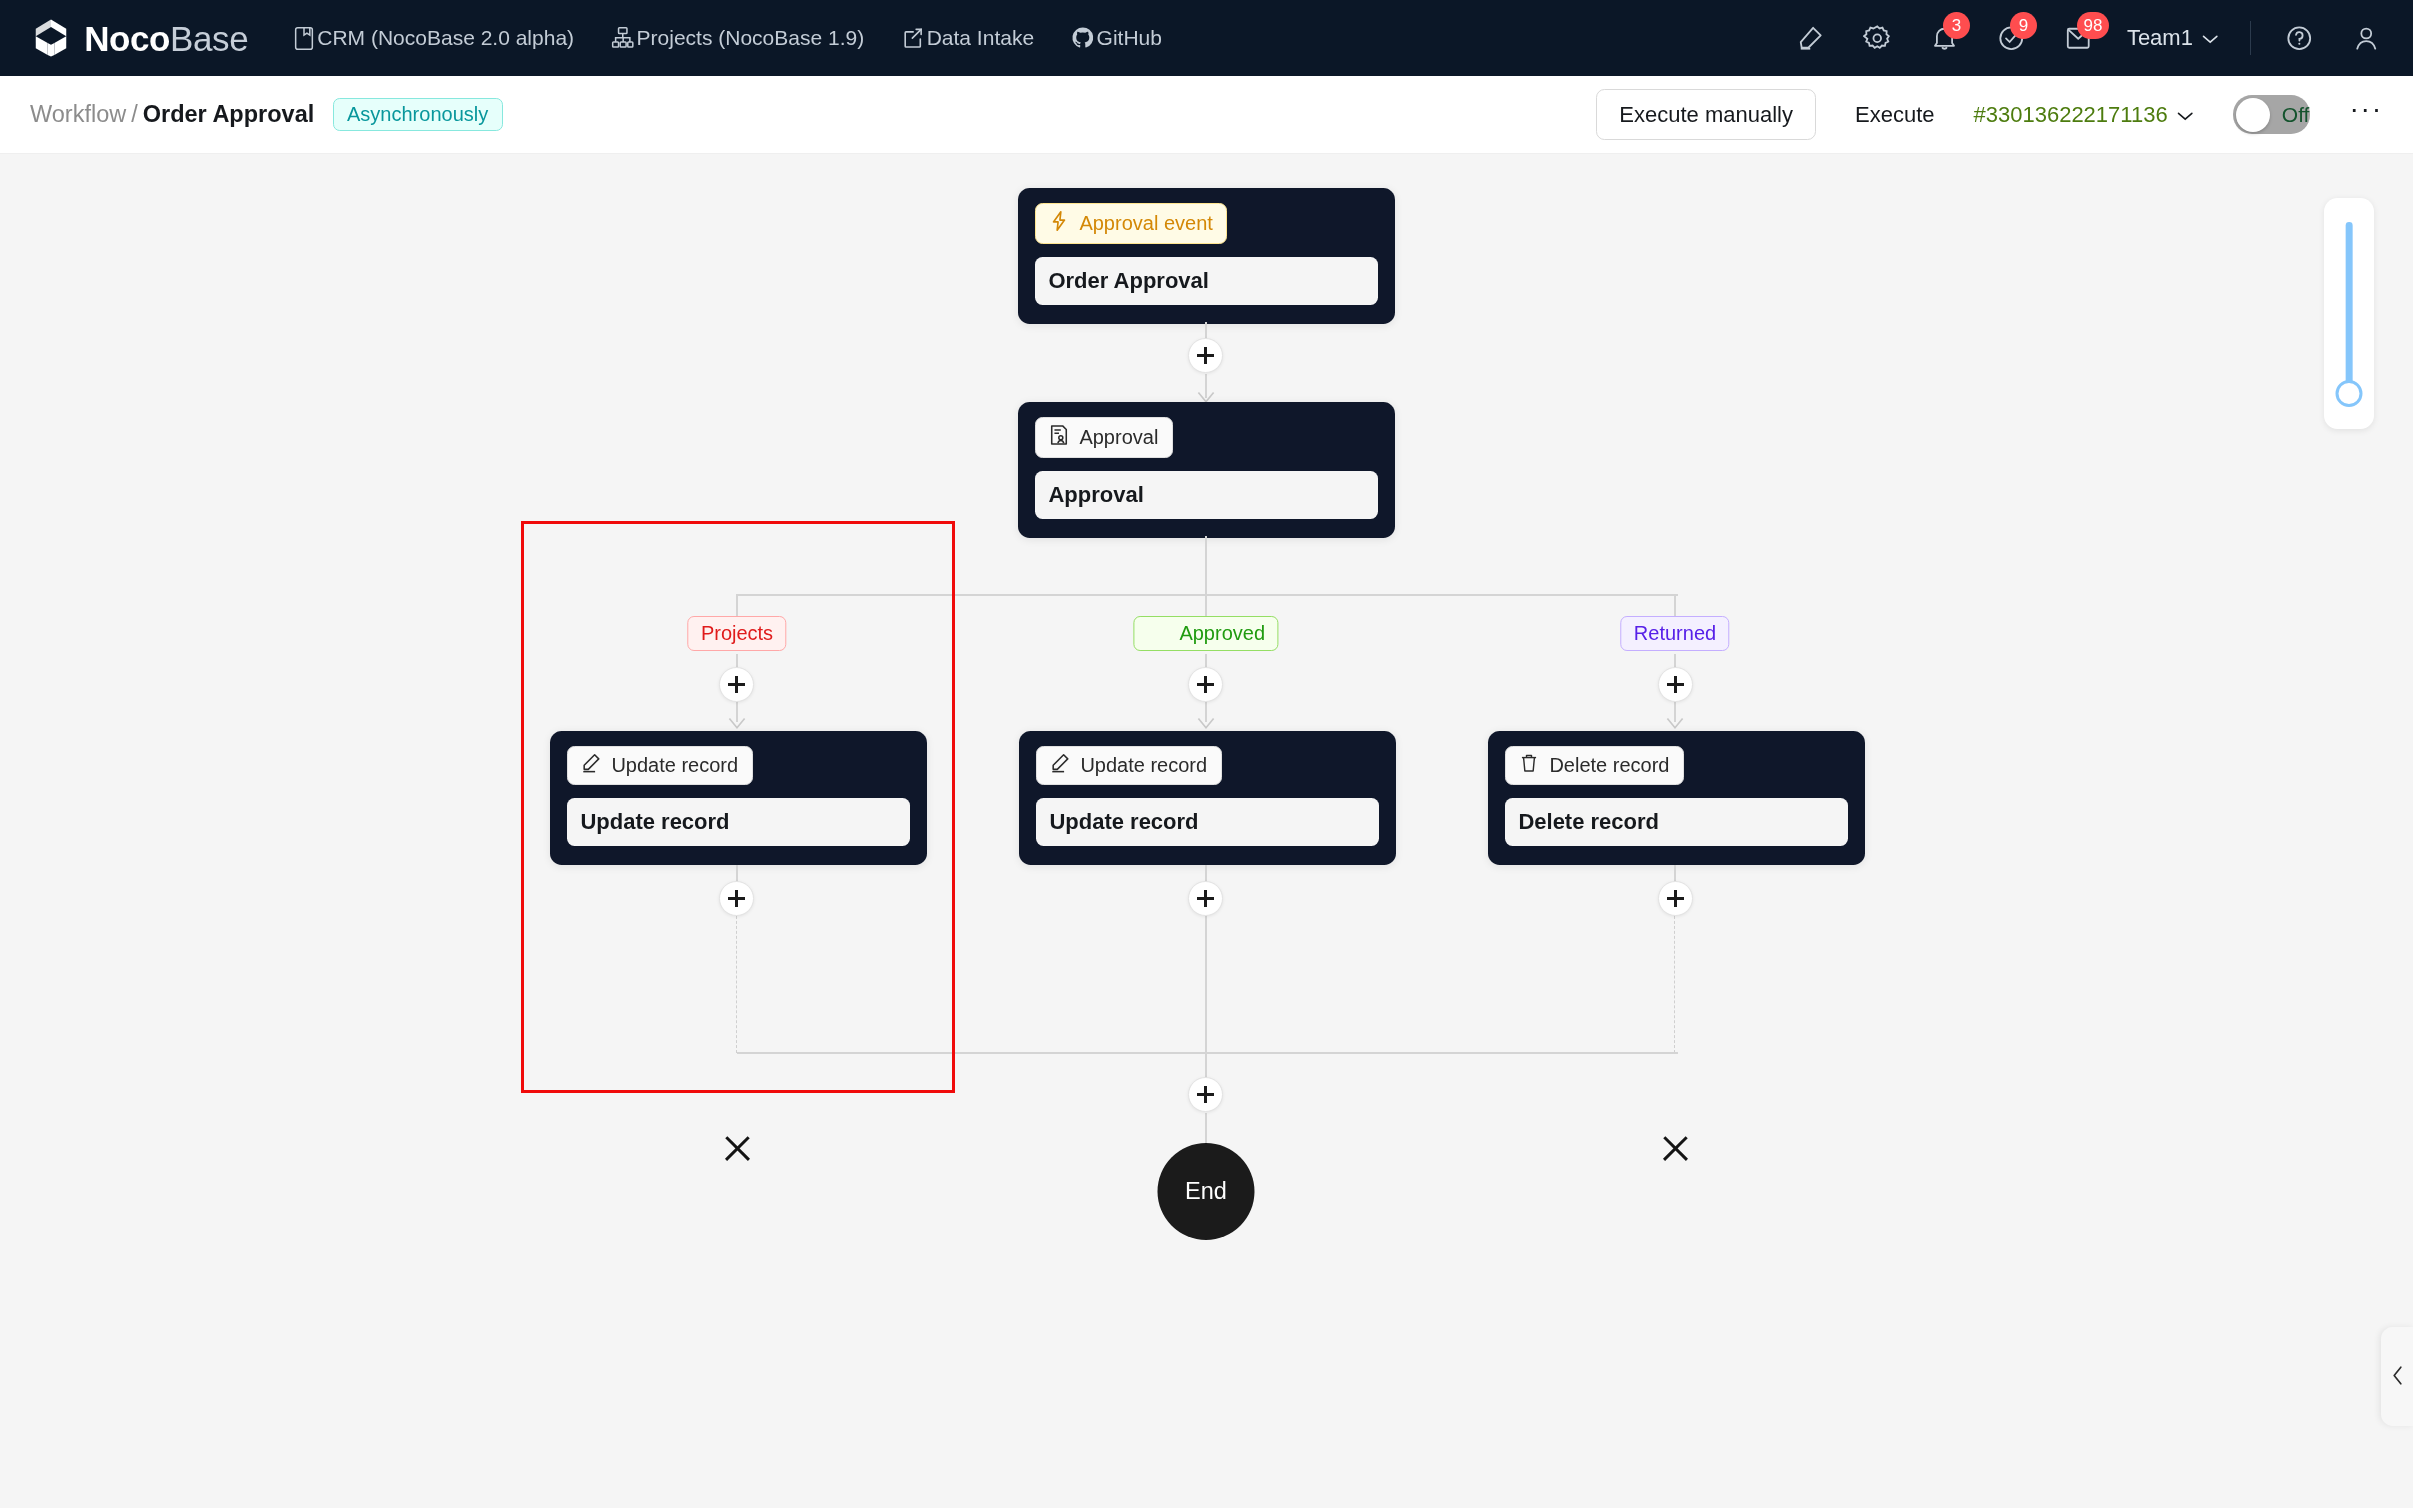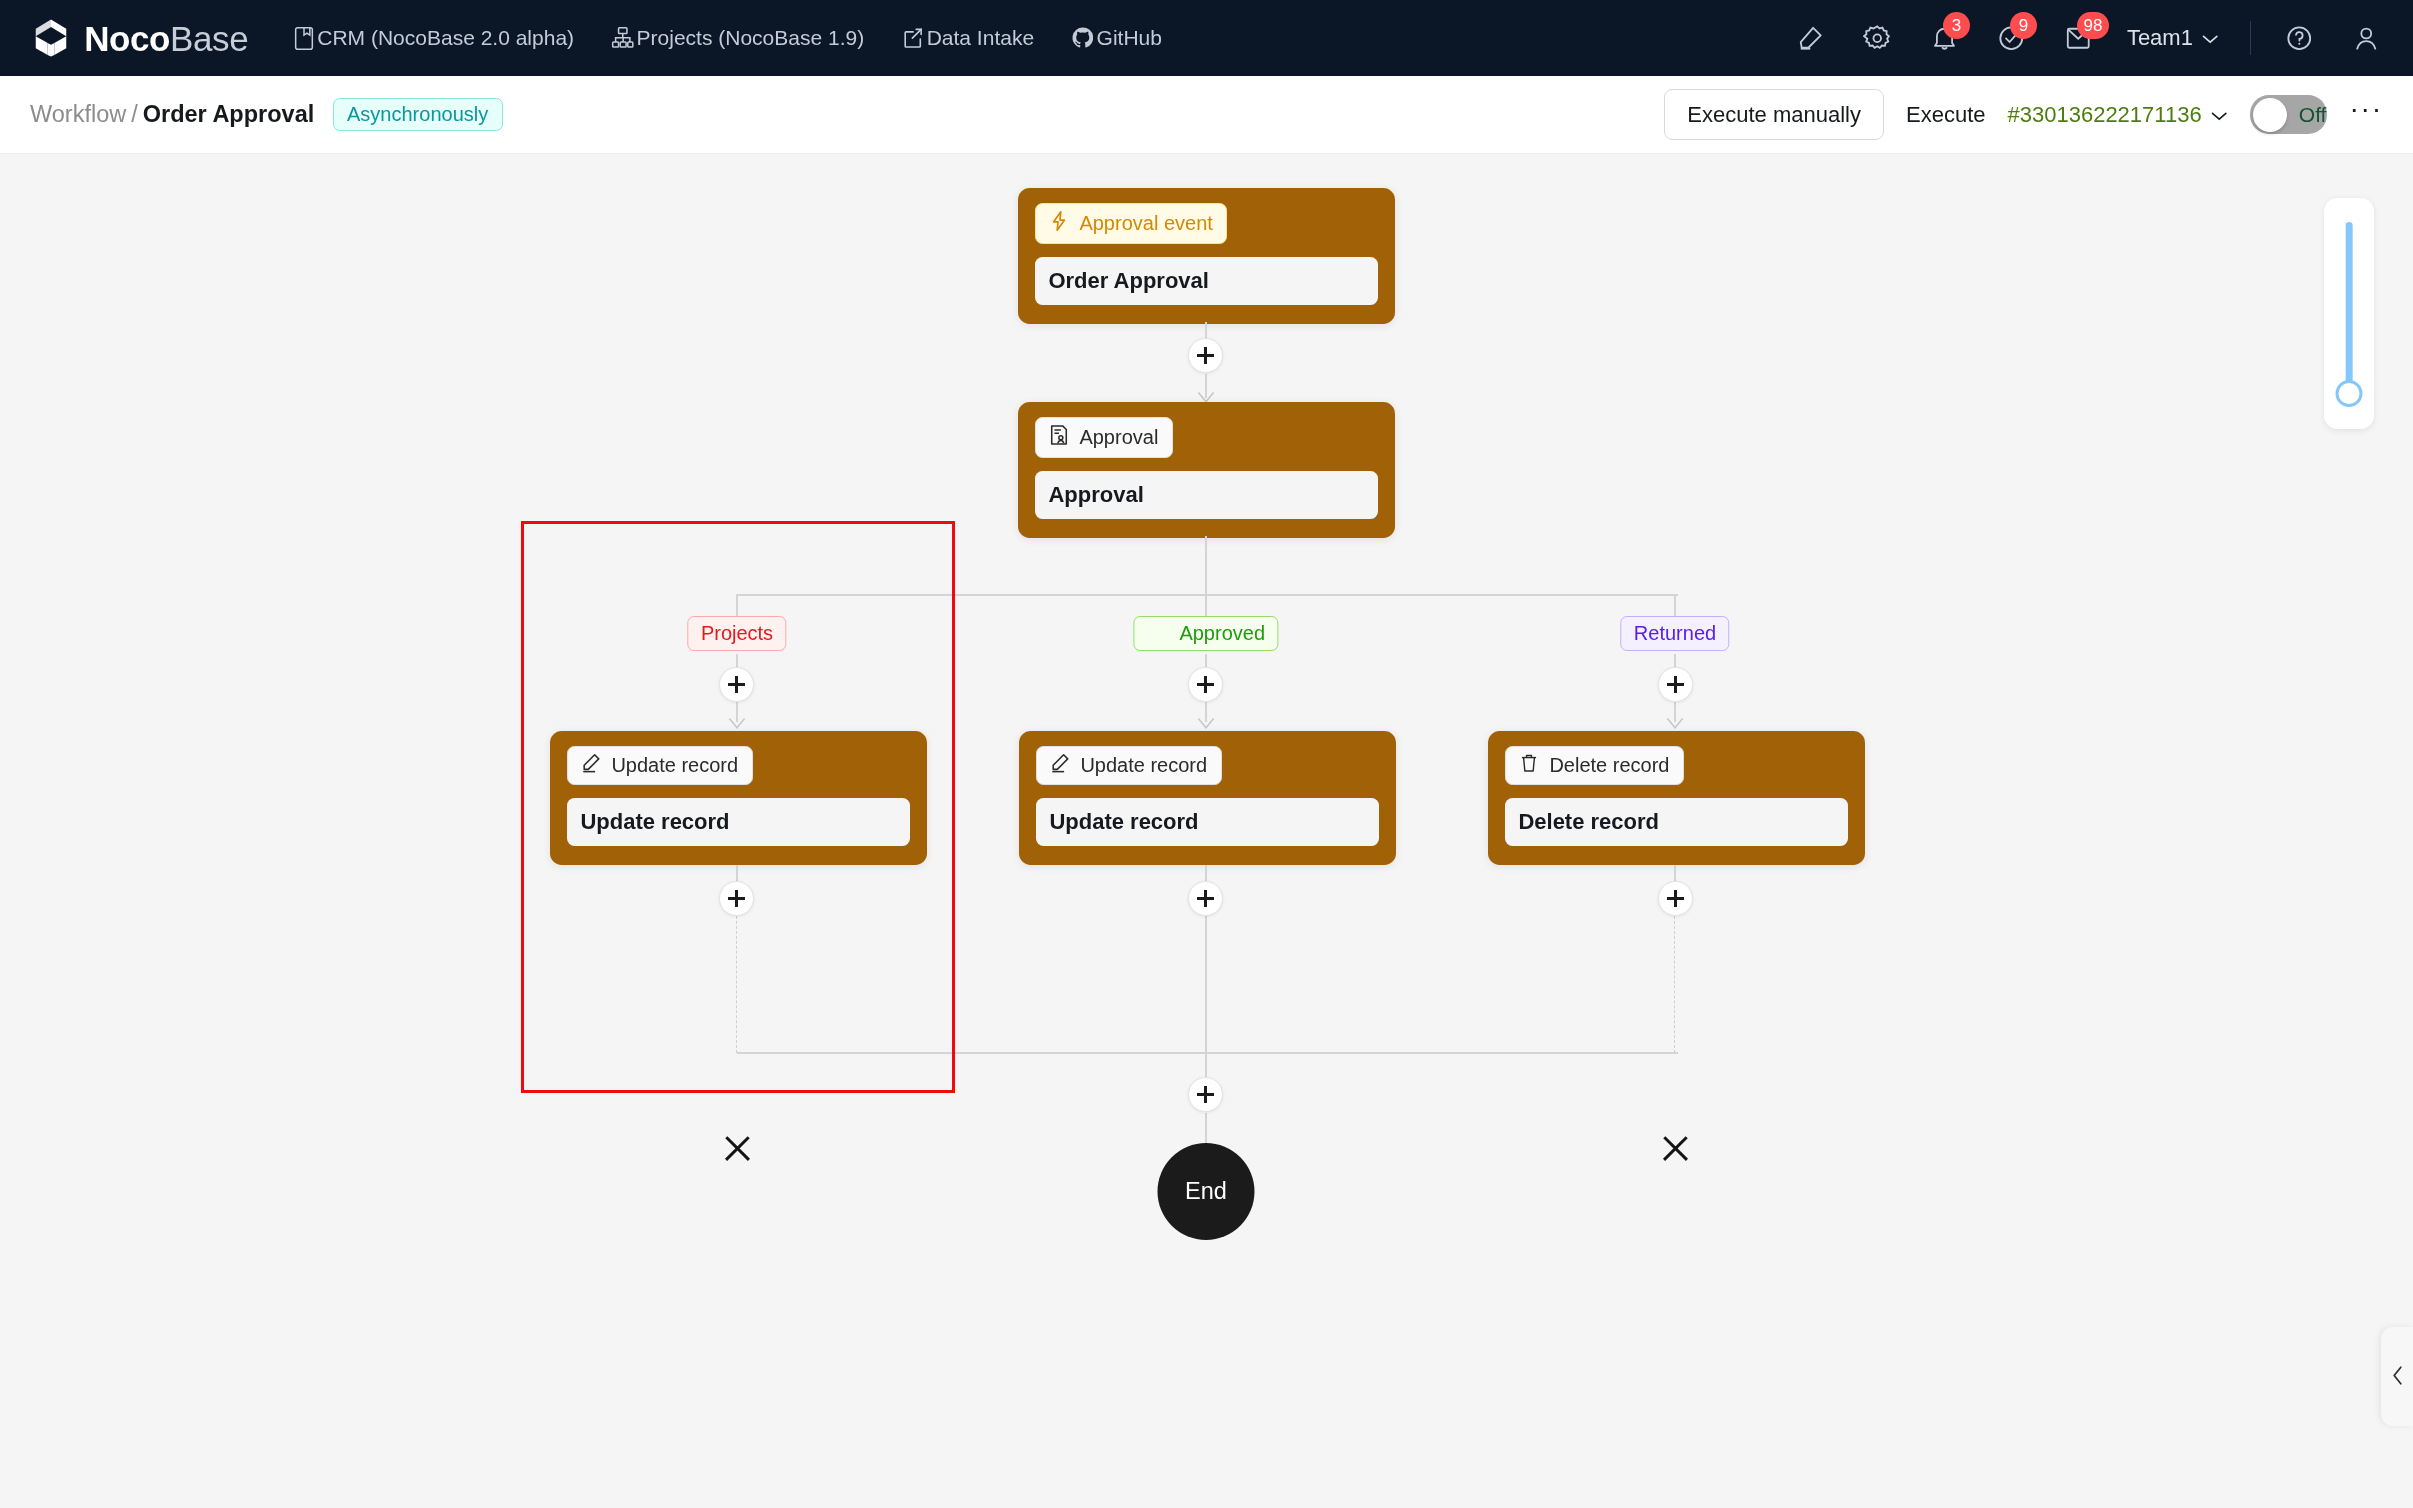--- a/index.html
+++ b/index.html
@@ -62,21 +62,21 @@
   .crumb { font-size: 23.5px; white-space: nowrap; }
   .crumb .muted { color: #8c8c8c; }
   .crumb .sep { color: #8c8c8c; padding: 0 5px; }
   .crumb .cur { color: #16191d; font-weight: 700; }
   .tag-async {
     margin-left: 18.4px;
     border: 0.8px solid #87e8de; background: #e6fffb; color: #08979c;
     font-size: 20px; padding: 4.2px 13.4px; border-radius: 6.7px;
     white-space: nowrap;
   }
-  .subbar-right { margin-left: auto; display: flex; align-items: center; gap: 22px; }
+  .subbar-right { margin-left: auto; display: flex; align-items: center; gap: 39px; }
   .btn-exec {
     border: 0.8px solid #d9d9d9; background: #fff; color: #16191d;
     font-size: 22px; padding: 11.7px 22px; border-radius: 8.4px;
     cursor: pointer; white-space: nowrap;
     font-family: "Liberation Sans", sans-serif;
   }
   .ver-label { font-size: 22px; color: #16191d; white-space: nowrap; }
   .ver-val { font-size: 22px; color: #4d7c0f; display:flex; align-items:flex-end; gap:8.4px; cursor:pointer; white-space: nowrap; }
   .switch {
     width: 77px; height: 39px; border-radius: 19px; background: #a6a6a6;
@@ -104,21 +104,21 @@
   .vdash { position: absolute; width: 0; border-left: 1.7px dashed #cfcfcf; }
 
   .arrow-head {
     position: absolute; width: 22px; height: 17px;
   }
 
   
   .node {
     position: absolute;
     width: 377px;
-    background: #a16207;
+    background: #0f172a;
     border-radius: 11.7px;
     box-shadow: 0 1.7px 8.4px rgba(0,0,0,.08);
     padding: 15px 17px 18.4px 17px;
   }
   .node-badge {
     display: inline-flex; align-items: center; gap: 10px;
     border: 0.8px solid #e0e0e0; background: #fafafa; color: #2b2b2b;
     font-size: 20px; padding: 5.9px 13.4px; border-radius: 7.5px;
     white-space: nowrap; cursor: pointer;
   }

